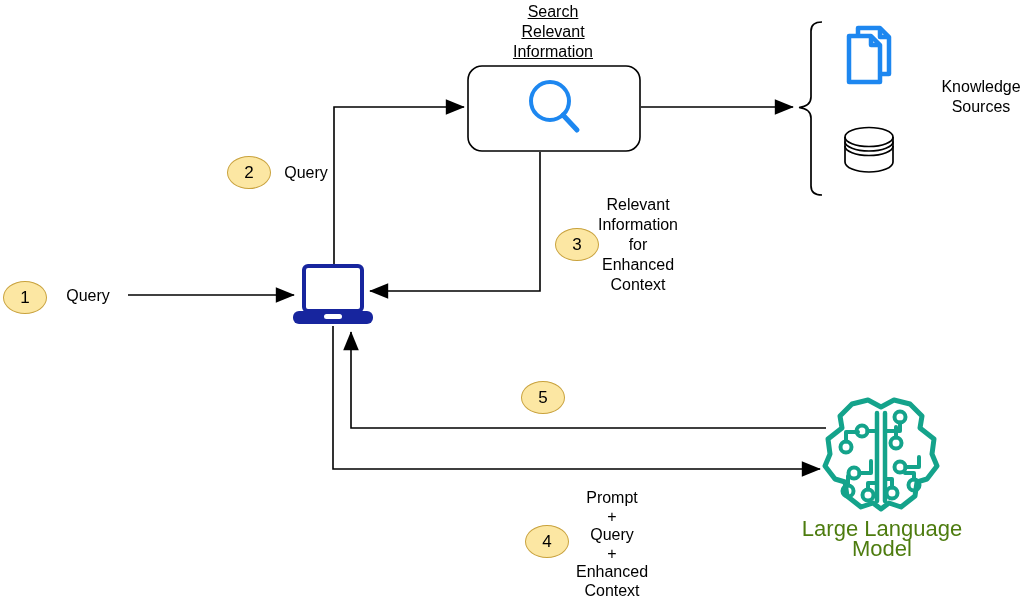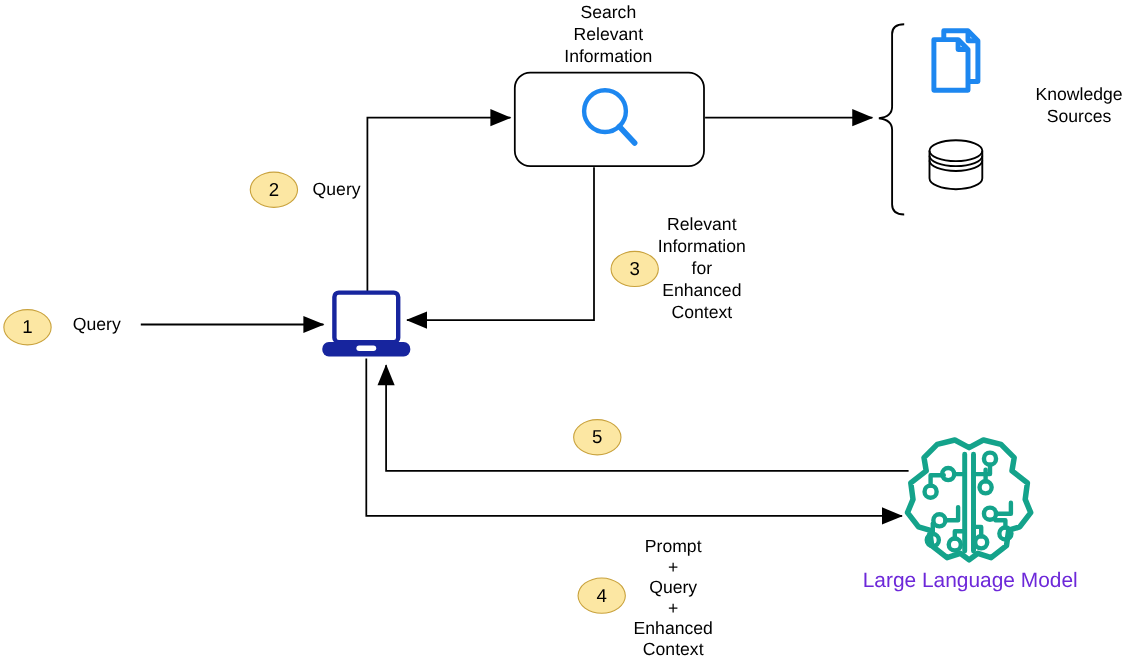--- a/index.html
+++ b/index.html
@@ -16,22 +16,22 @@
     position: absolute;
     font-size: 16px;
     line-height: 20px;
     color: #000000;
     text-align: center;
     white-space: pre-line;
   }
   .lbl.tight  { line-height: 19px; }
   .lbl.tight4 { line-height: 18.5px; }
   .lbl.llm {
-    color: #6d28d9;
-    font-size: 19px;
+    color: #4d7c0f;
+    font-size: 22px;
   }
   .badge {
     position: absolute;
     width: 44px;
     height: 33px;
     border-radius: 50%;
     background: #FCE7A3;
     border: 1.5px solid #C9A23D;
     box-sizing: border-box;
     display: flex;
@@ -113,21 +113,21 @@
       <circle cx="75" cy="46" r="5.5" stroke-width="4"></circle>
       <path stroke-width="4" d="M84.5,70 H98 V60"></path>
       <circle cx="79" cy="70" r="5.5" stroke-width="4"></circle>
       <path stroke-width="4" d="M93,82.5 V76 H84"></path>
       <circle cx="93" cy="88" r="5.5" stroke-width="4"></circle>
       <path stroke-width="4" d="M71,90.5 V82 H64"></path>
       <circle cx="71" cy="96" r="5.5" stroke-width="4"></circle>
     </g>
   </svg>
 
-  <div class="lbl" style="left:463px; top:2px; width:180px;">Search
+  <div class="lbl" style="left:463px; top:2px; width:180px;text-decoration:underline;">Search
 Relevant
 Information</div>
 
   <div class="lbl" style="left:925px; top:77px; width:112px;">Knowledge
 Sources</div>
 
   <div class="lbl llm" style="left:772px; top:519px; width:220px;">Large Language Model</div>
 
   <div class="badge" style="left:3px; top:281px;">1</div>
   <div class="lbl" style="left:55px; top:286px; width:66px;">Query</div>

